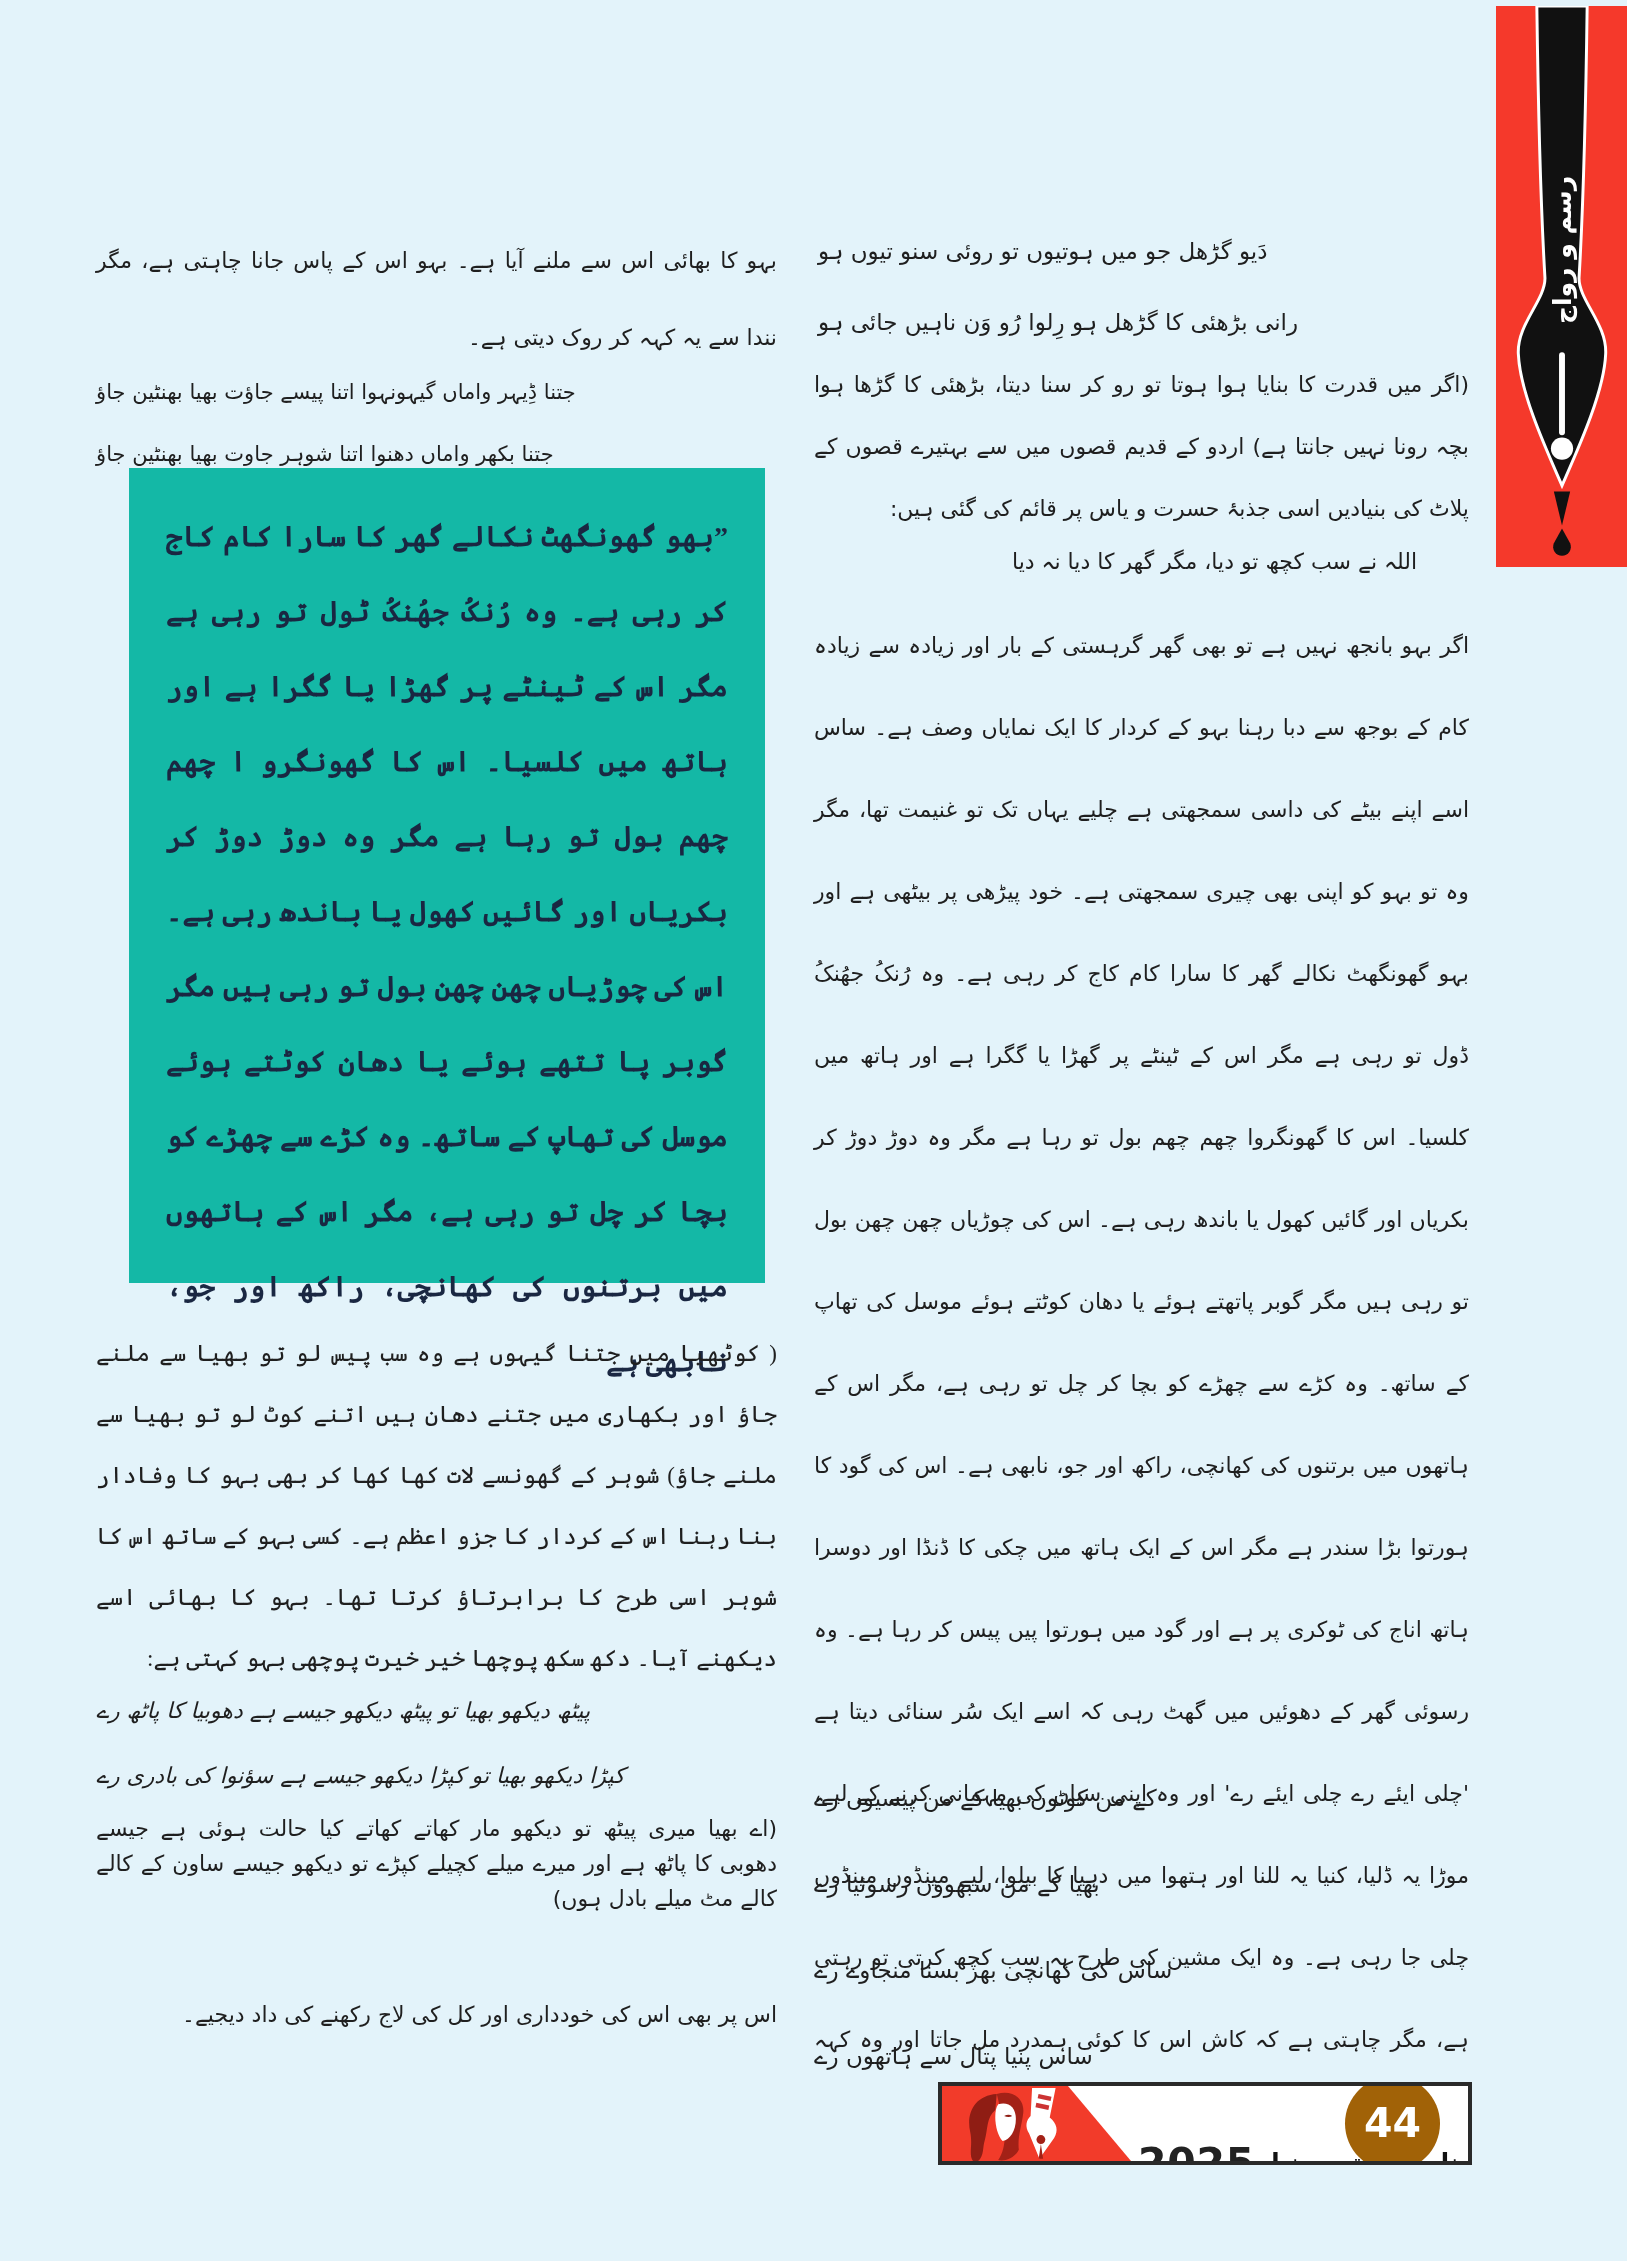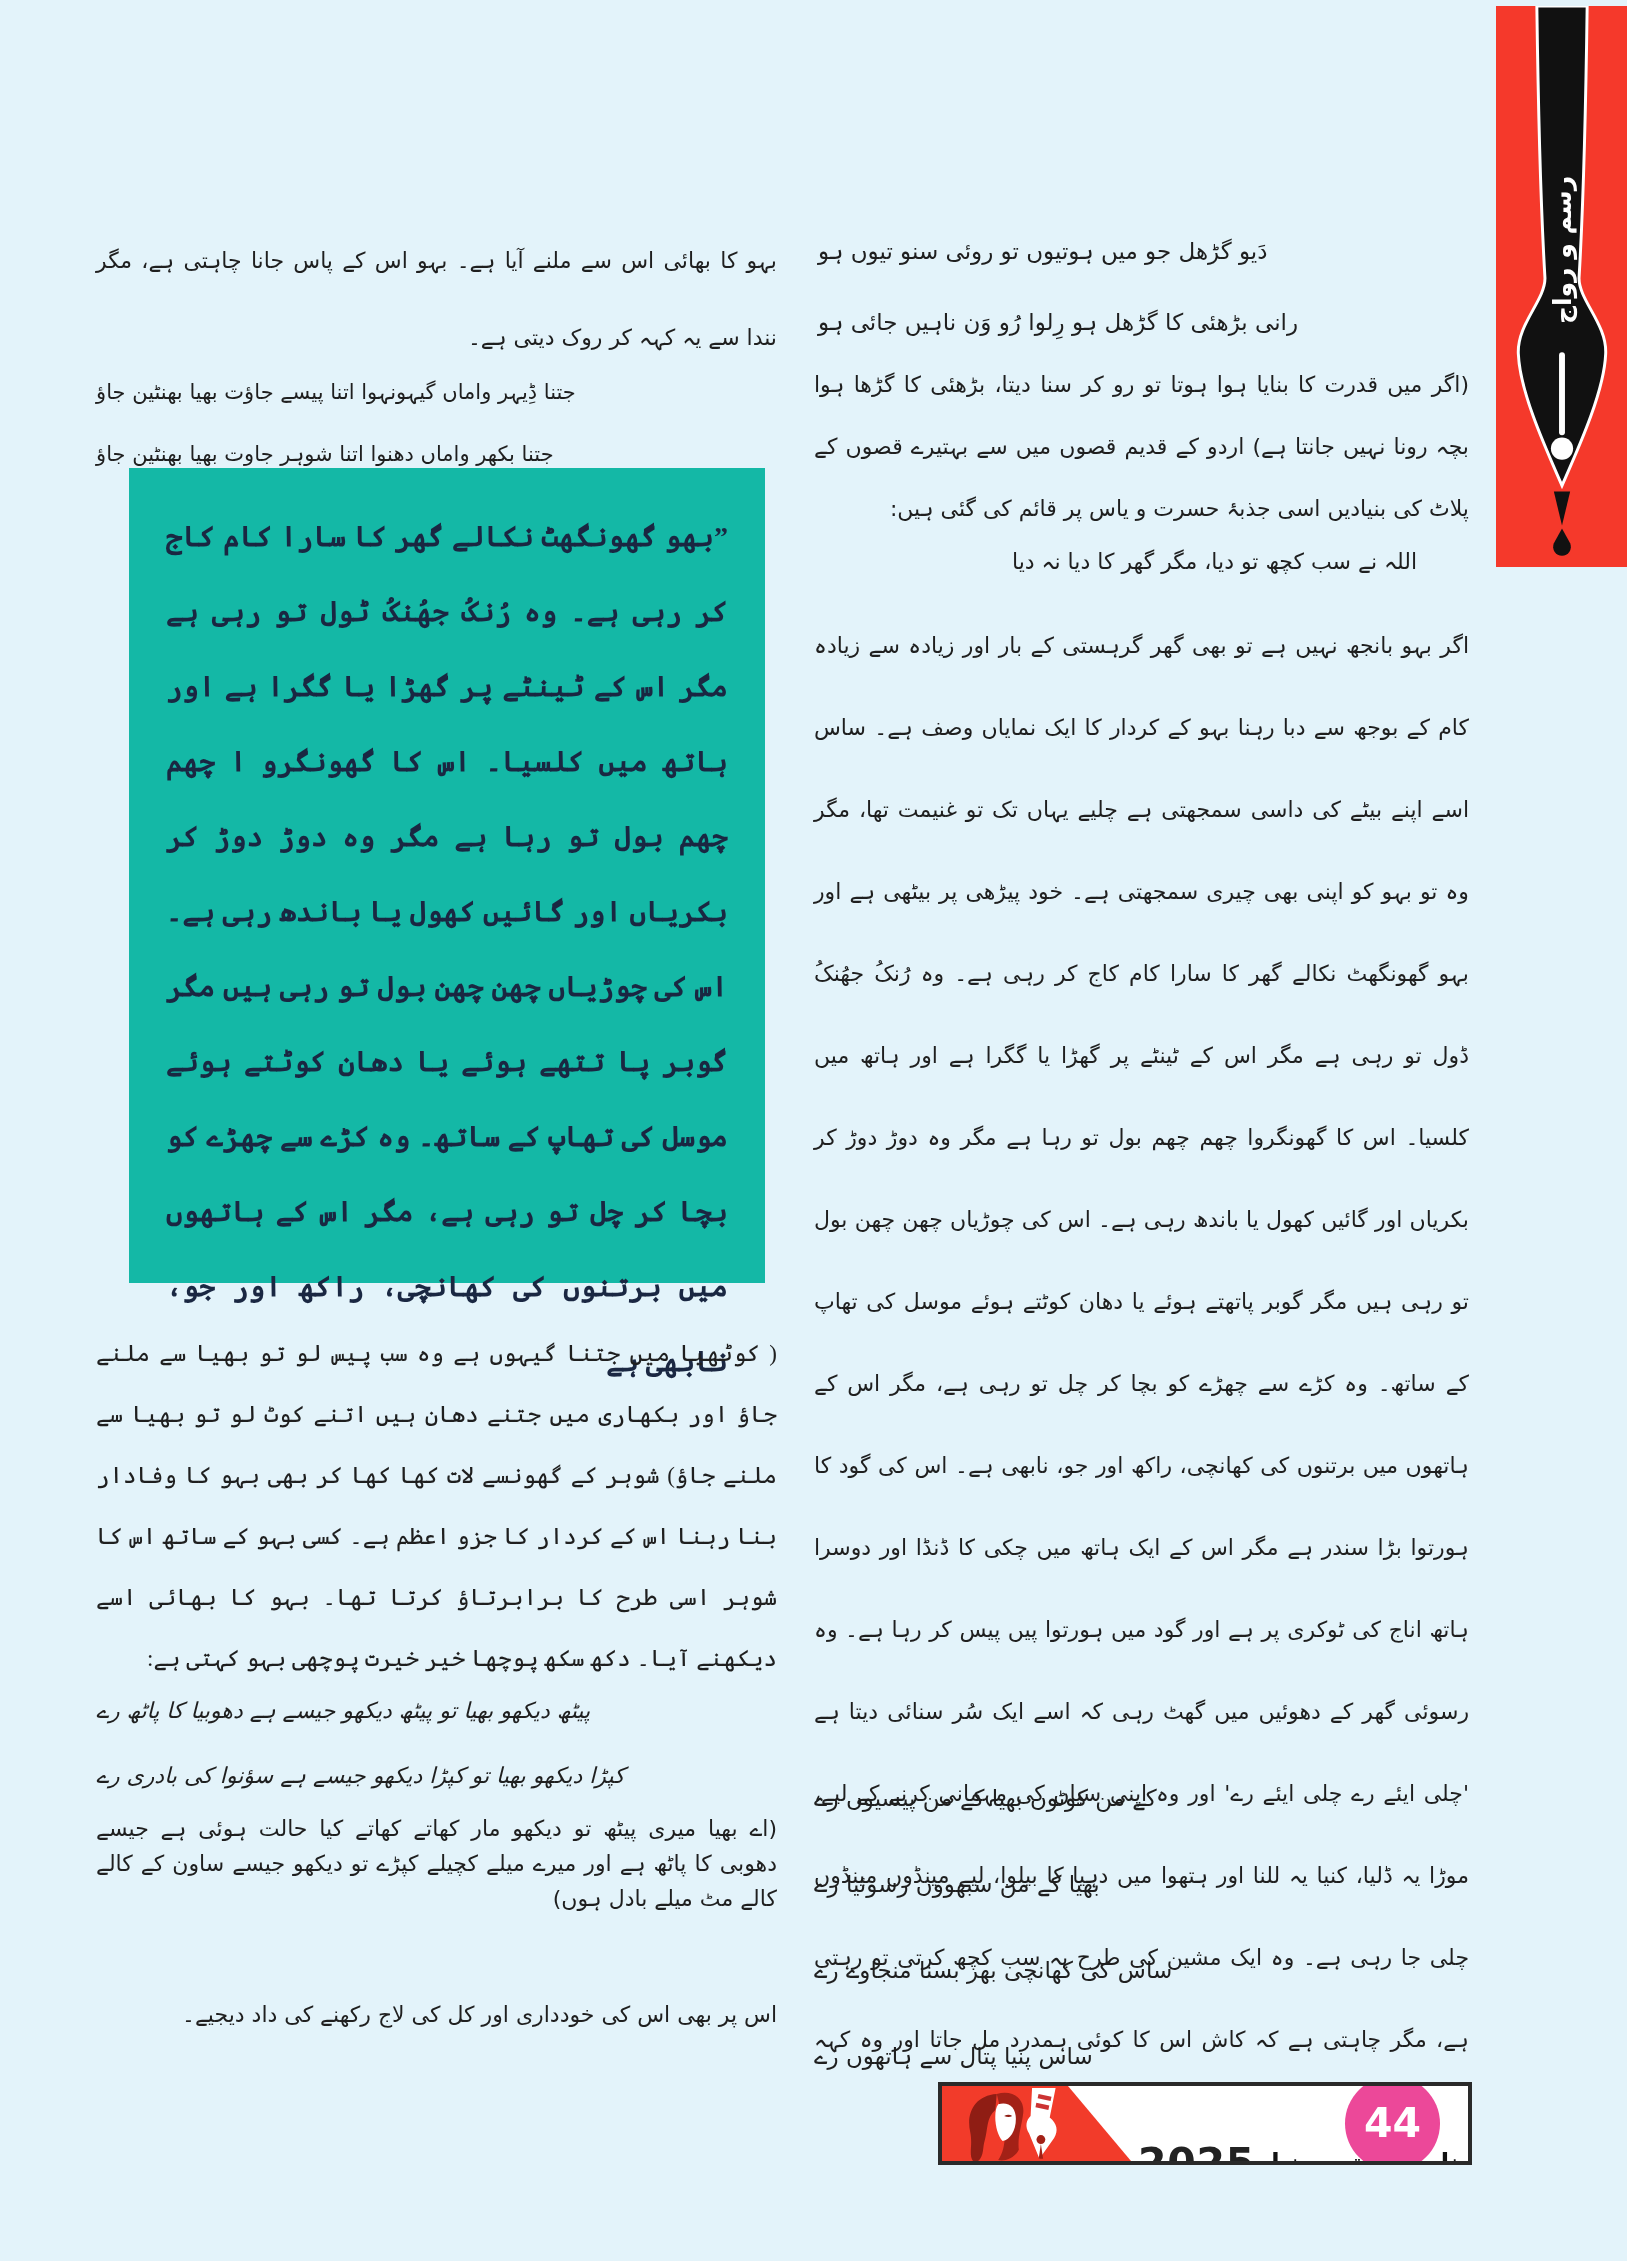--- a/index.html
+++ b/index.html
@@ -64,21 +64,21 @@
   }
   .footer-red svg{position:absolute;left:10.4px;top:1.5px;}
   .footer-center{
     position:absolute;left:196px;top:0;height:100%;width:244px;
     display:flex;align-items:center;gap:16.3px;margin-top:39px;
   }
   .footer-year{font-size:41px;font-weight:bold;color:#222;letter-spacing:0.7px;}
   .footer-mag{font-size:24.4px;font-weight:bold;color:#111;direction:rtl;white-space:nowrap;}
   .page-badge{
     position:absolute;right:28px;top:-10.4px;width:95px;height:95px;
-    background:#ec4899;border-radius:50%;
+    background:#a16207;border-radius:50%;
     display:flex;align-items:center;justify-content:center;
   }
   .page-badge span{color:#ffffff;font-size:41px;font-weight:bold;}
 </style>
 </head>
 <body>
 
 <div class="page">
 
   <div class="side-banner">

